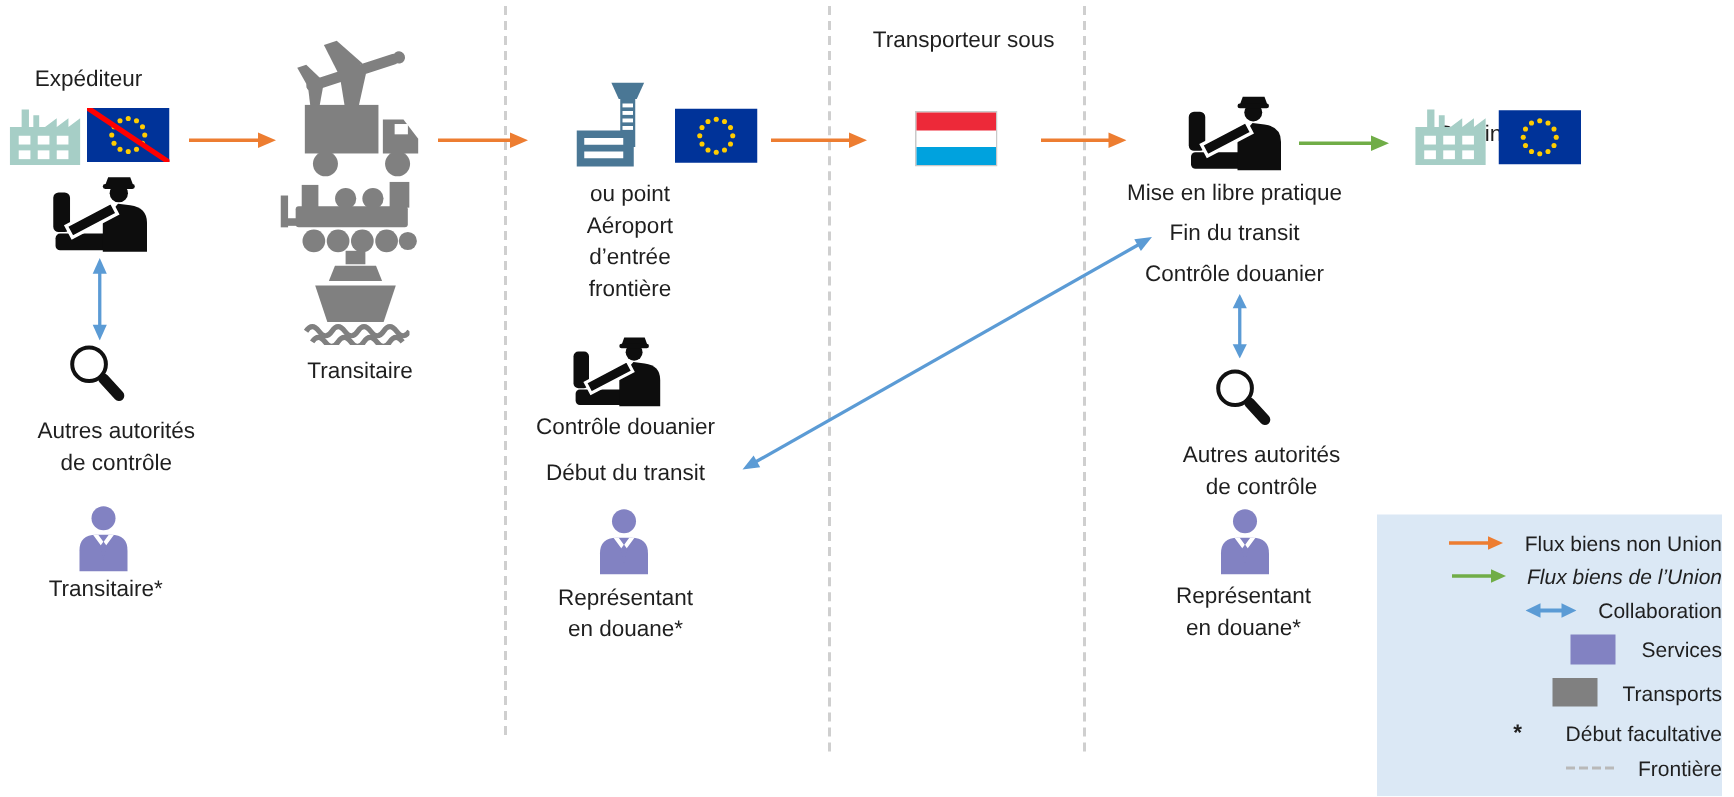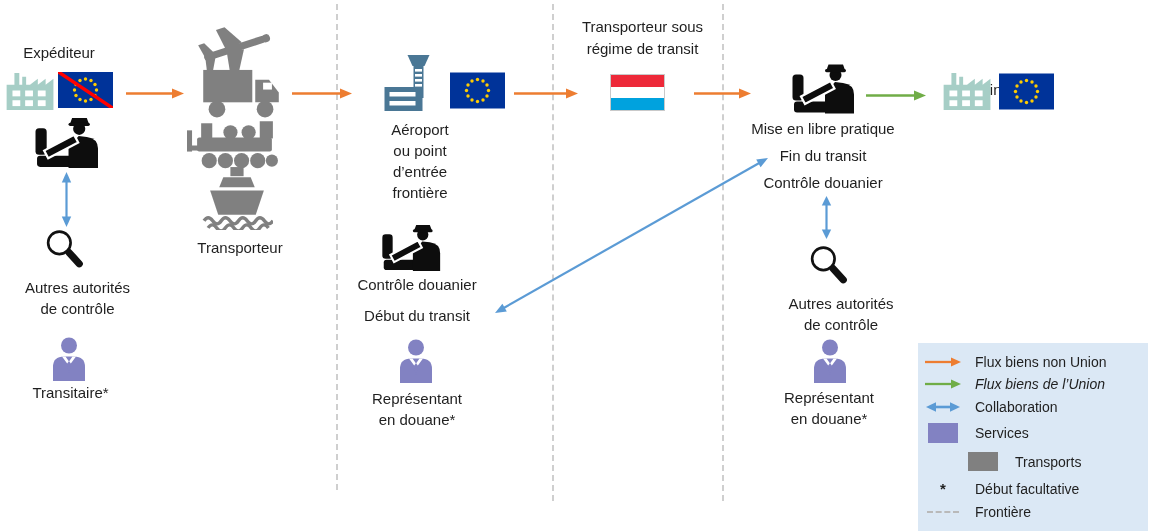--- a/index.html
+++ b/index.html
@@ -5,21 +5,21 @@
   html,body{margin:0;padding:0;background:#fff;}
   #canvas{
     position:relative;width:1156px;height:531px;background:#ffffff;
     font-family:"Liberation Sans",sans-serif;color:#1f1f1f;overflow:hidden;
   }
   .lbl{position:absolute;text-align:center;font-size:15px;line-height:18px;color:#1f1f1f;}
   .abs{position:absolute;}
   .border-dash{position:absolute;top:4px;width:0;border-left:2px dashed #cfcfcf;}
   
   #legend{position:absolute;left:918px;top:343px;width:230px;height:188px;background:#dbe8f5;}
-  .lg-row{display:flex;align-items:center;padding-left:3px;}
+  .lg-row{display:flex;align-items:center;padding-left:14px;justify-content:flex-end;}
   .lg-marker{width:44px;display:flex;justify-content:center;align-items:center;flex:0 0 44px;}
   .lg-label{font-size:14px;color:#1f1f1f;padding-left:10px;white-space:nowrap;}
   .sw{display:inline-block;}
   .sw-purple{width:30px;height:20px;background:#8282c2;}
   .sw-gray{width:30px;height:19px;background:#808080;}
   .lg-dash{width:32px;border-top:2px dashed #b9b9b9;}
   .lg-star{font-size:15px;font-weight:bold;color:#1f1f1f;}
 </style>
 </head>
 <body>
@@ -146,21 +146,21 @@
   <svg class="abs" style="left:202px;top:167px;" width="71" height="63" viewBox="0 0 70 62">
     <g fill="#808080">
       <rect x="28" y="0" width="13" height="9"></rect>
       <path d="M17 20 L52 20 L48 10 L21 10 Z"></path>
       <path d="M8 23 H61 L53 47 H16 Z"></path>
     </g>
     <path d="M2 53 q4 -6 8.5 0 t8.5 0 t8.5 0 t8.5 0 t8.5 0 t8.5 0 t8.5 0 t8.5 0" stroke="#808080" stroke-width="3.4" fill="none"></path>
     <path d="M6 60 q4 -6 8.5 0 t8.5 0 t8.5 0 t8.5 0 t8.5 0 t8.5 0 t8.5 0" stroke="#808080" stroke-width="3.4" fill="none"></path>
   </svg>
 
-  <div class="lbl" style="left:176px;top:239px;width:128px;">Transporteur</div>
+  <div class="lbl" style="left:176px;top:239px;width:128px;">Transitaire</div>
 
   <svg class="abs" style="left:292px;top:87px;" width="60" height="13" viewBox="0 0 60 13">
     <line x1="0" y1="6.5" x2="49" y2="6.5" stroke="#ed7d31" stroke-width="2.4"></line>
     <polygon points="60,6.5 48,1.4 48,11.6" fill="#ed7d31"></polygon>
   </svg>
 
   <svg class="abs" style="left:382px;top:55px;" width="61" height="58" viewBox="0 0 60 58">
     <g fill="#4a7795">
       <path d="M25 0 h22 l-5 11 h-12 z"></path>
       <rect x="31" y="11" width="10" height="32"></rect>
@@ -188,22 +188,22 @@
       <circle cx="27.5" cy="29" r="1.7"></circle>
         <circle cx="22" cy="27.5" r="1.7"></circle>
         <circle cx="18" cy="23.5" r="1.7"></circle>
       <circle cx="16.5" cy="18" r="1.7"></circle>
         <circle cx="18" cy="12.5" r="1.7"></circle>
         <circle cx="22" cy="8.5" r="1.7"></circle>
     </g>
   </svg>
 
   <div class="lbl" style="left:358px;top:119px;width:124px;line-height:21px;">
+    <div>ou point</div>
     <div>Aéroport</div>
-    <div>ou point</div>
     <div>d’entrée</div>
     <div>frontière</div>
   </div>
 
   <svg class="abs" style="left:381px;top:224px;" width="60" height="47" viewBox="0 0 62 50">
     <g fill="#0d0d0d">
       <rect x="0.5" y="11" width="11" height="26" rx="3.5"></rect>
       <rect x="2" y="38" width="37" height="11" rx="3"></rect>
       <path d="M33 50 L62 50 L62 31 Q62 21 51 19.5 L43 18.5 L33 30 Z"></path>
       <circle cx="43.5" cy="11.5" r="6"></circle>
@@ -228,21 +228,20 @@
     <div>en douane*</div>
   </div>
 
   <svg class="abs" style="left:514px;top:87px;" width="64" height="13" viewBox="0 0 64 13">
     <line x1="0" y1="6.5" x2="53" y2="6.5" stroke="#ed7d31" stroke-width="2.4"></line>
     <polygon points="64,6.5 52,1.4 52,11.6" fill="#ed7d31"></polygon>
   </svg>
 
   <div class="lbl" style="left:565px;top:16px;width:155px;line-height:22px;">
     <div>Transporteur sous</div>
-    <div>régime de transit</div>
   </div>
 
   <svg class="abs" style="left:610px;top:74px;" width="55" height="37" viewBox="0 0 55 37">
     <rect x="0.5" y="0.5" width="54" height="36" fill="#ffffff" stroke="#c9c9c9" stroke-width="1"></rect>
     <rect x="1" y="1" width="53" height="12" fill="#ed2939"></rect>
     <rect x="1" y="24" width="53" height="12" fill="#00a2de"></rect>
   </svg>
 
   <svg class="abs" style="left:694px;top:87px;" width="57" height="13" viewBox="0 0 57 13">
     <line x1="0" y1="6.5" x2="46" y2="6.5" stroke="#ed7d31" stroke-width="2.4"></line>

